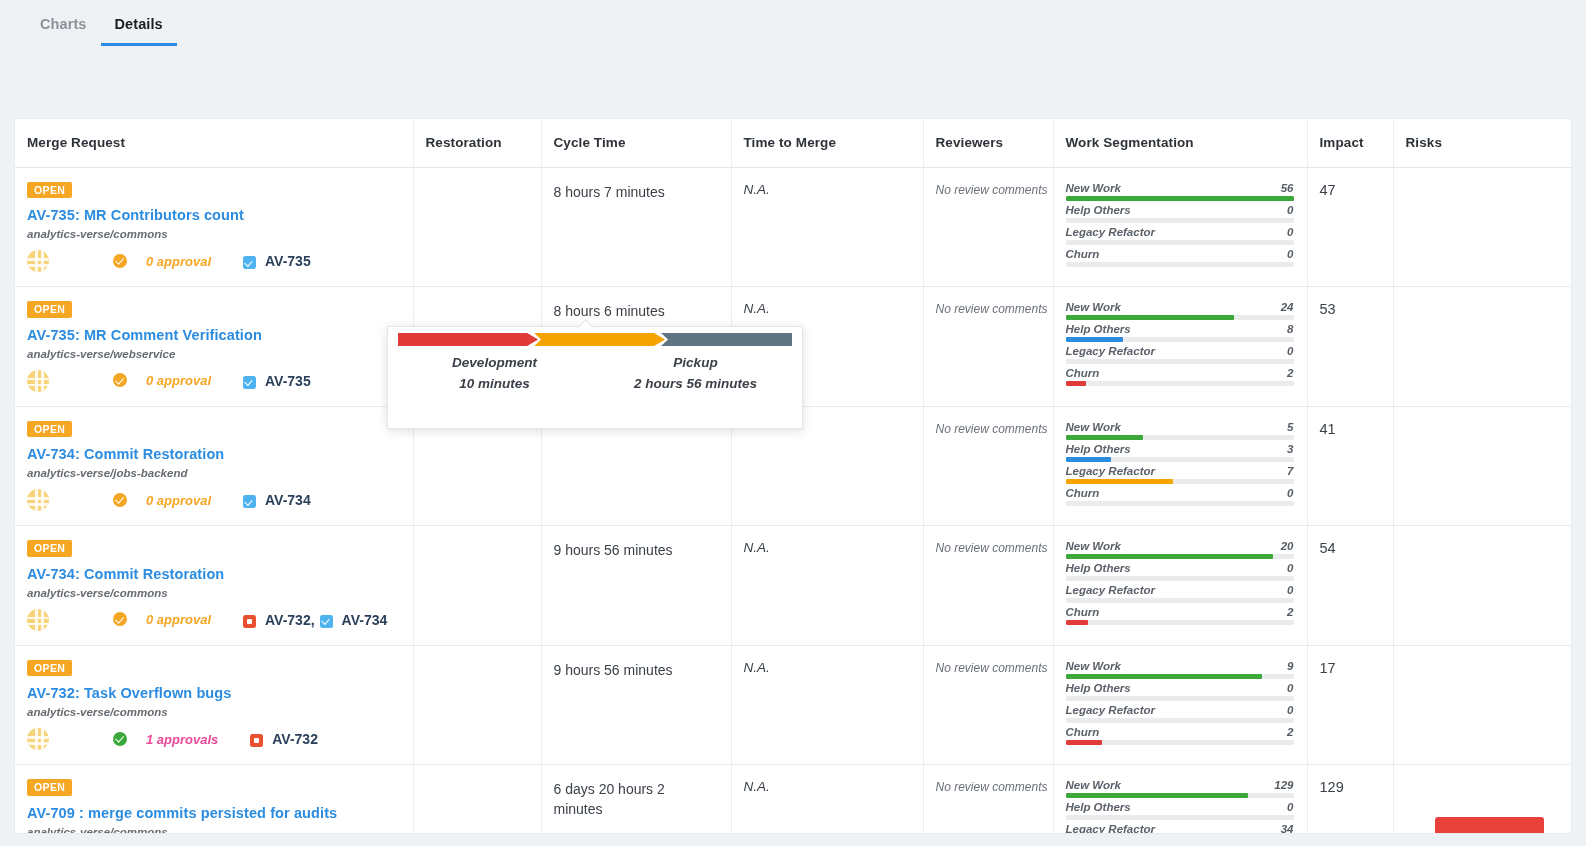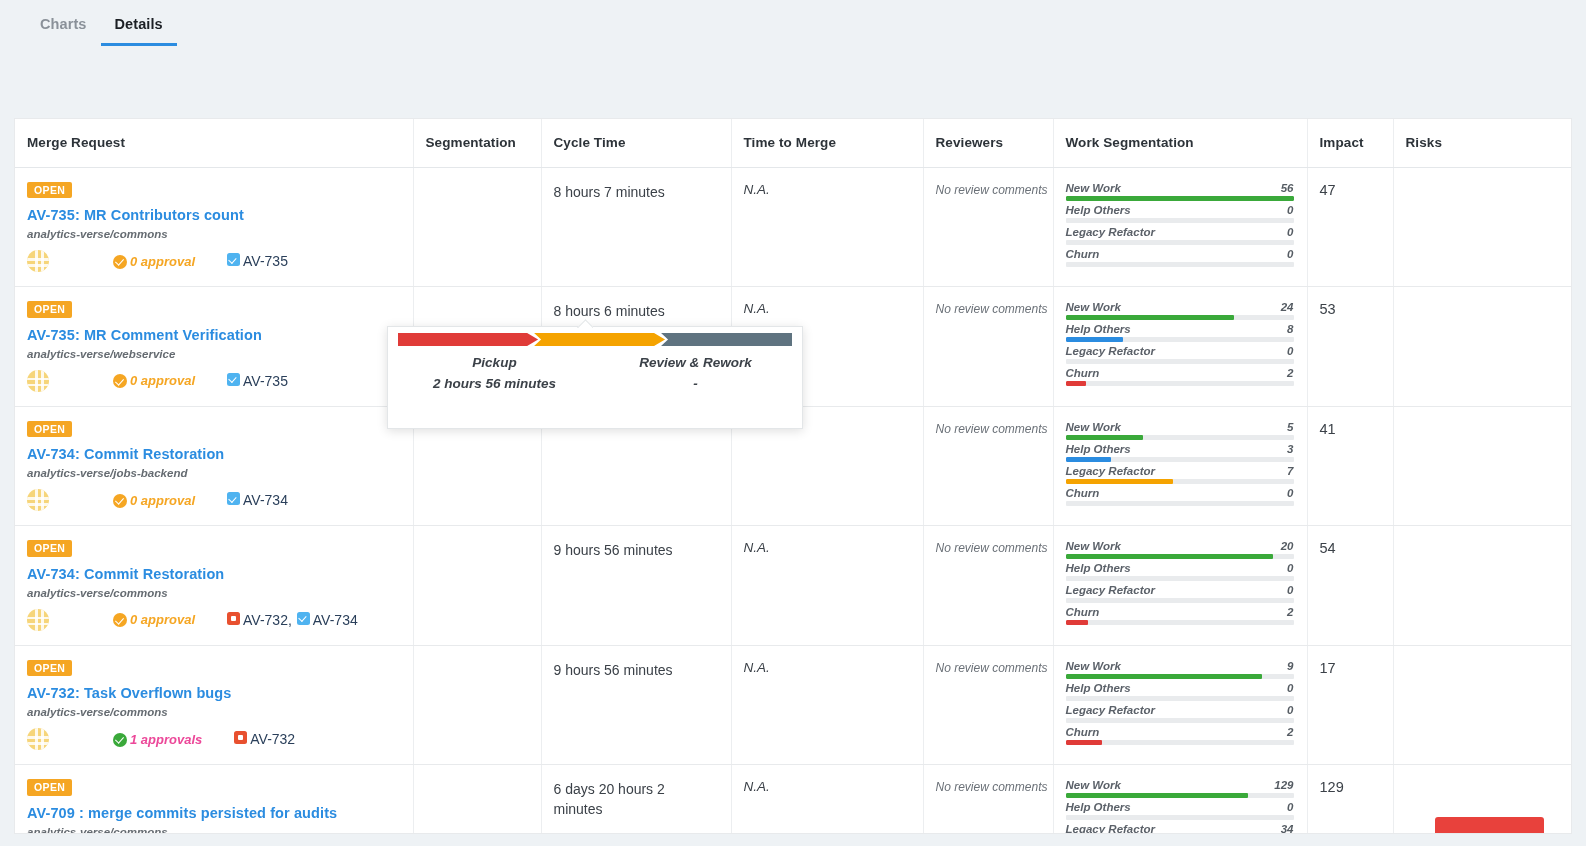--- a/index.html
+++ b/index.html
@@ -145,42 +145,42 @@
     background: rgba(255,255,255,.85);
   }
   .avatar::after {
     content:""; position:absolute; left:8px; top:0; width:2.5px; height:22px;
     background: rgba(255,255,255,.85);
   }
   .avatar .x1 { position:absolute; left:0; top:14px; width:22px; height:2.5px; background: rgba(255,255,255,.85);}
   .avatar .x2 { position:absolute; left:14px; top:0; width:2.5px; height:22px; background: rgba(255,255,255,.85);}
 
   .approval {
-    display: flex; align-items: flex-end; gap: 3px;
+    display: flex; align-items: flex-start; gap: 19px;
     margin-left: 64px;
     font-size: 13px; font-style: italic; font-weight: bold;
     color: #f5a623;
   }
   .approval.green { color: #ec4899; }
   .check-icon {
     width: 14px; height: 14px; border-radius: 50%;
     background: #f5a623; position: relative; flex: none;
   }
   .approval.green .check-icon { background: #3aa93a; }
   .check-icon::after {
     content: ""; position: absolute;
     left: 4px; top: 2.5px; width: 4px; height: 7px;
     border: solid #fff; border-width: 0 1.8px 1.8px 0;
     transform: rotate(42deg);
   }
   .tickets {
     display: flex; align-items: center; gap: 5px;
     margin-left: 32px; font-size: 14px; color: #2a3f5a;
   }
-  .ticket { display: flex; align-items: flex-start; gap: 3px; }
+  .ticket { display: flex; align-items: flex-end; gap: 9px; font-weight: bold; }
   .tk-icon {
     width: 13px; height: 13px; border-radius: 2.5px; flex: none;
     position: relative;
   }
   .tk-icon.task { background: #4fb3f0; }
   .tk-icon.task::after {
     content:""; position:absolute; left:3.4px; top:2.6px; width:3.5px; height:6px;
     border: solid #fff; border-width: 0 1.6px 1.6px 0; transform: rotate(42deg);
   }
   .tk-icon.bug { background: #e8502f; }
@@ -272,21 +272,21 @@
           <col class="c-cyc">
           <col class="c-ttm">
         <col class="c-rev">
           <col class="c-seg">
           <col class="c-imp">
           <col class="c-risk">
       </colgroup>
       <thead>
         <tr>
           <th>Merge Request</th>
-          <th>Segmentation</th>
+          <th>Restoration</th>
           <th>Cycle Time</th>
           <th>Time to Merge</th>
           <th>Reviewers</th>
           <th>Work Segmentation</th>
           <th>Impact</th>
           <th>Risks</th>
         </tr>
       </thead>
       <tbody id="rows-body">
           <tr>
@@ -687,23 +687,23 @@
 
   <div class="tooltip">
     <div class="tooltip-arrow"></div>
     <div class="funnel">
       <div class="funnel-seg s0"></div>
       <div class="funnel-seg s1"></div>
       <div class="funnel-seg s2"></div>
     </div>
     <div class="funnel-labels">
       <div class="funnel-lab">
+        <span class="n">Development</span>
+        <span class="t">10 minutes</span>
+      </div>
+      <div class="funnel-lab">
         <span class="n">Pickup</span>
         <span class="t">2 hours 56 minutes</span>
       </div>
-      <div class="funnel-lab">
-        <span class="n">Review &amp; Rework</span>
-        <span class="t">-</span>
-      </div>
     </div>
   </div>
 
 </div>
 
 </body></html>

